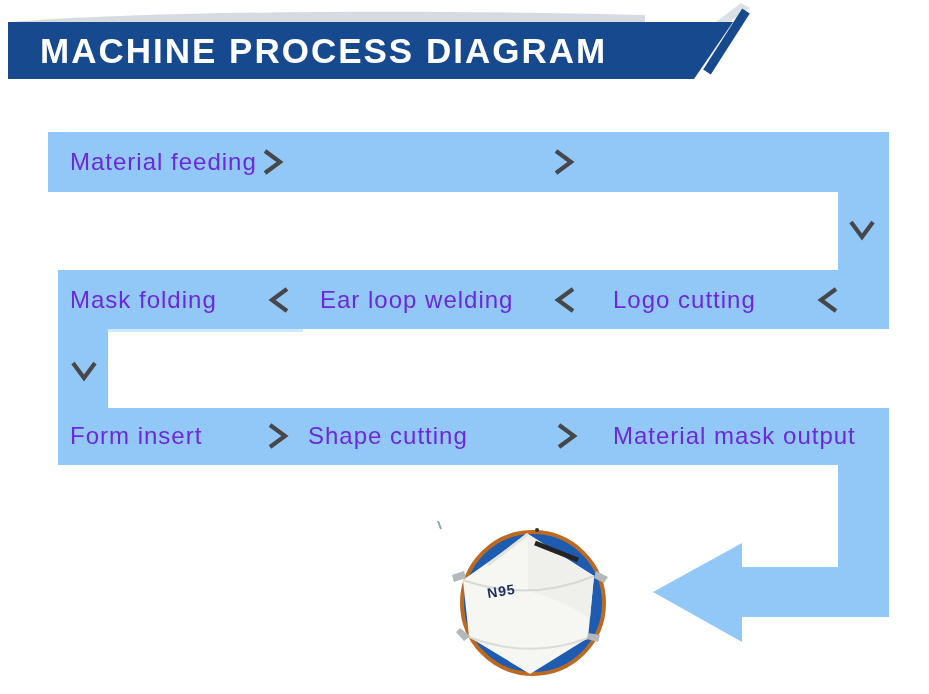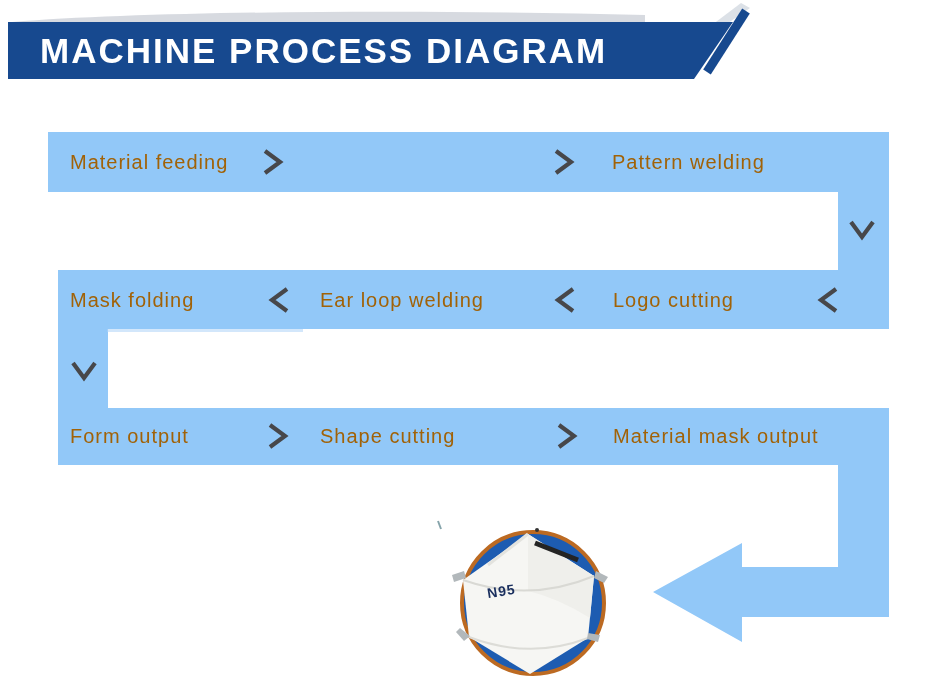--- a/index.html
+++ b/index.html
@@ -8,21 +8,21 @@
     font-family:"Liberation Sans", sans-serif;
     padding-left:32px;
   }
   .bg{position:absolute;left:0;top:0;}
   .banner-title{
     position:absolute;left:40px;top:22px;height:57px;line-height:57px;
     color:#ffffff;font-size:35px;font-weight:700;letter-spacing:2px;white-space:nowrap;
   }
   .step-label{
     position:absolute;transform:translateY(-50%);
-    color:#a16207;font-size:20px;letter-spacing:1px;white-space:nowrap;
+    color:#6d28d9;font-size:24px;letter-spacing:1px;white-space:nowrap;
   }
   .chev{position:absolute;}
   .n95-label{
     position:absolute;left:487px;top:583px;
     color:#1a2f5e;font-size:14px;font-weight:700;letter-spacing:1px;
     transform:rotate(-9deg);white-space:nowrap;
   }
 </style>
 </head>
 <body>
@@ -66,28 +66,27 @@
       <path d="M452,575 l12,-4 l2,7 l-12,4 Z" fill="#b2b8bb"></path>
       <path d="M596,571 l12,6 l-4,6 l-10,-5 Z" fill="#b2b8bb"></path>
       <path d="M460,628 l10,8 l-6,5 l-8,-9 Z" fill="#b2b8bb"></path>
       <path d="M588,633 l12,2 l-2,7 l-11,-3 Z" fill="#b2b8bb"></path>
     </g>
   </svg>
 
   <div class="banner-title">MACHINE PROCESS DIAGRAM</div>
 
   <span class="step-label" style="left:70px;top:162px">Material feeding</span>
-  <span class="step-label" style="left:612px;top:162px">Pattern welding</span>
 
   <span class="step-label" style="left:320px;top:300px">Ear loop welding</span>
   <span class="step-label" style="left:70px;top:300px">Mask folding</span>
   <span class="step-label" style="left:613px;top:300px">Logo cutting</span>
 
-  <span class="step-label" style="left:70px;top:436px">Form output</span>
-  <span class="step-label" style="left:320px;top:436px">Shape cutting</span>
+  <span class="step-label" style="left:70px;top:436px">Form insert</span>
+  <span class="step-label" style="left:308px;top:436px">Shape cutting</span>
   <span class="step-label" style="left:613px;top:436px">Material mask output</span>
 
   <svg class="chev" style="left:260px;top:148px" width="24" height="28" viewBox="0 0 24 28">
     <polyline points="5,3 20,14 5,25" fill="none" stroke="#47474a" stroke-width="4.2"></polyline>
   </svg>
   <svg class="chev" style="left:551px;top:148px" width="24" height="28" viewBox="0 0 24 28">
     <polyline points="5,3 20,14 5,25" fill="none" stroke="#47474a" stroke-width="4.2"></polyline>
   </svg>
 
   <svg class="chev" style="left:847px;top:218px" width="30" height="24" viewBox="0 0 30 24">

